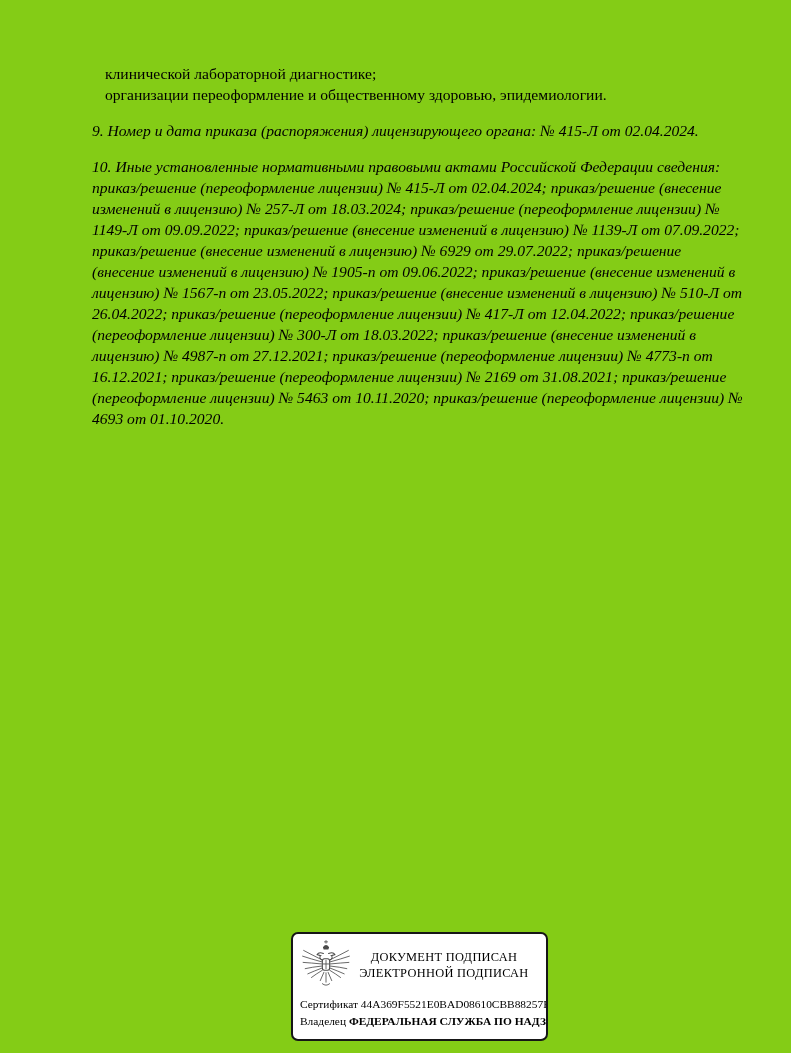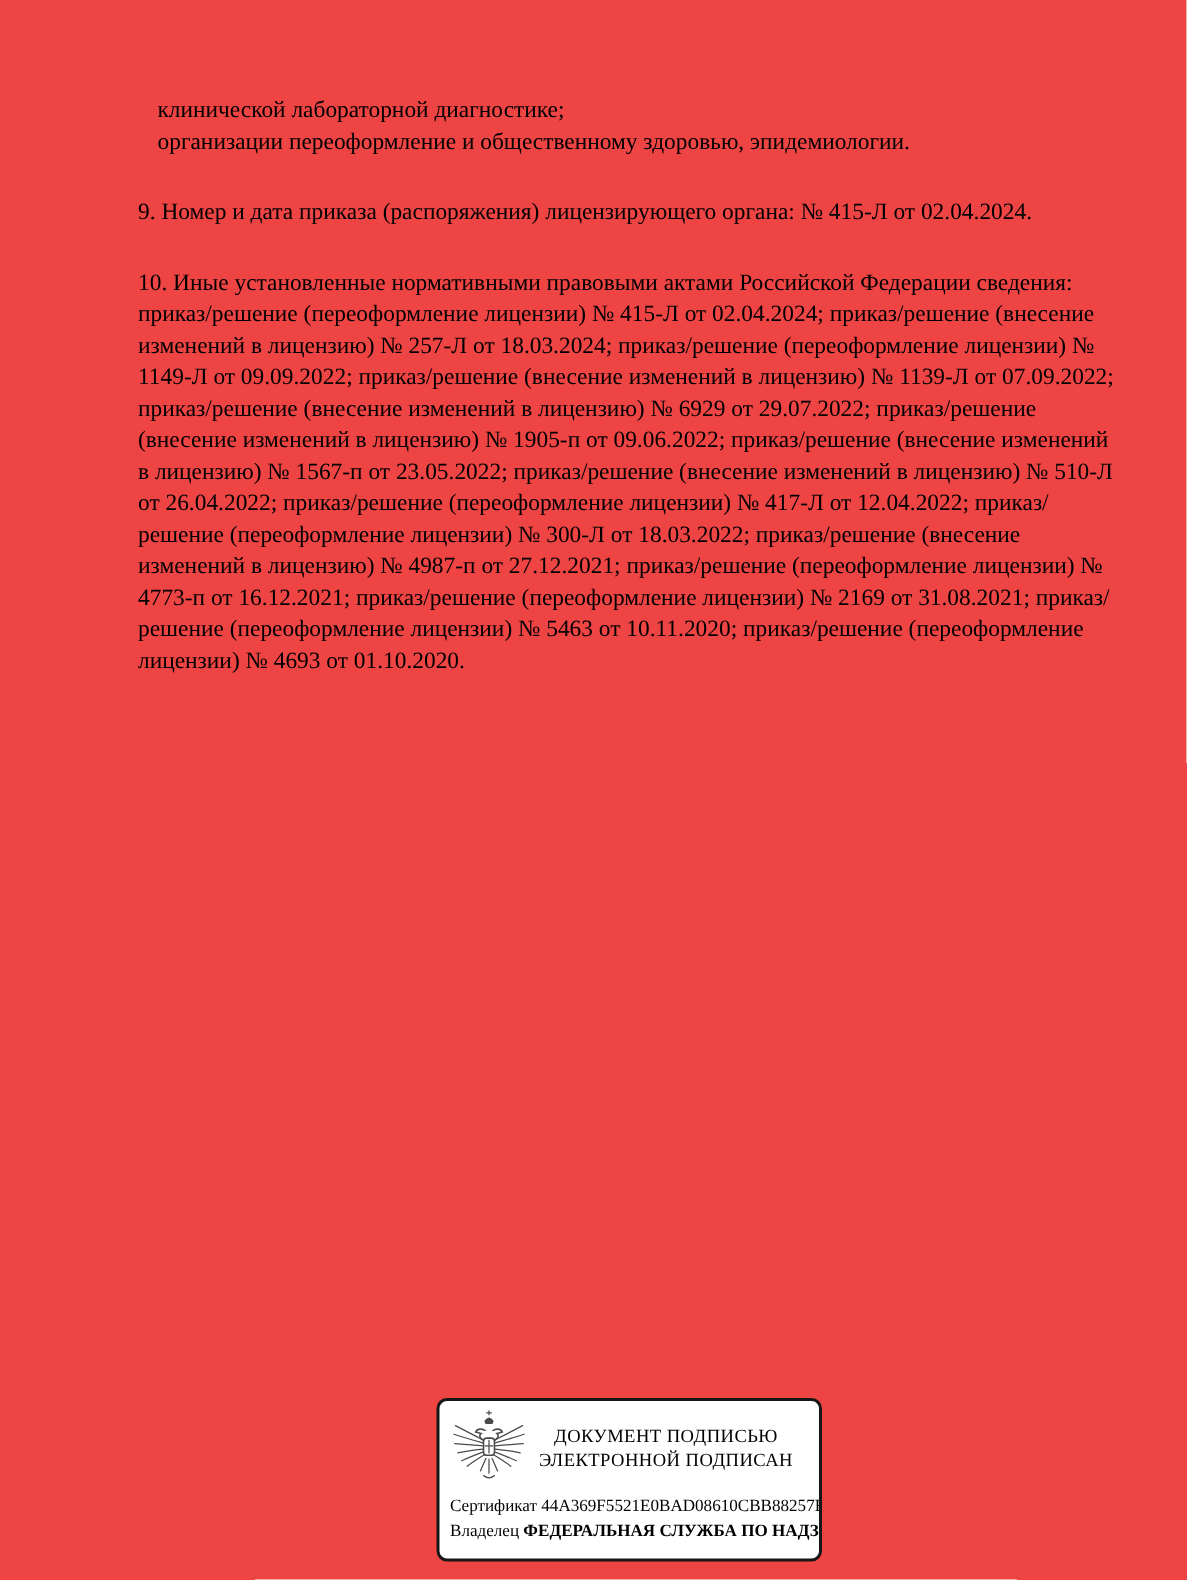--- a/index.html
+++ b/index.html
@@ -1,35 +1,35 @@
 <!DOCTYPE html>
 <html><head>
 <meta charset="utf-8">
 <style>
   * { margin: 0; padding: 0; box-sizing: border-box; }
   html, body { background: #ffffff; }
   .page {
     position: relative;
     width: 791px;
     height: 1053px;
-    background: #ef4444;
+    background: #84cc16;
     font-family: "Liberation Serif", serif;
     color: #000000;
     overflow: hidden;
   }
   .content {
     position: absolute;
     left: 92px;
     top: 63px;
     width: 654px;
     font-size: 15.6px;
     line-height: 21px;
   }
   .indented { padding-left: 13px; }
-  .content p { margin-top: 26px; }
+  .content p { margin-top: 15px; font-style: italic; }
   .stamp {
     position: absolute;
     left: 291px;
     top: 932px;
     width: 257px;
     height: 109px;
     border: 2px solid #161616;
     border-radius: 7px;
     background: #ffffff;
     overflow: hidden;
@@ -98,21 +98,21 @@
 
             <rect x="43" y="38" width="14" height="22" rx="4" fill="#ffffff"></rect>
             <path d="M50 41 v16 M45 48 h10" stroke-width="1.6"></path>
 
             <path d="M46 64 L39 80 M50 65 L50 83 M54 64 L61 80" stroke-width="1.6"></path>
             <path d="M43 86 Q50 92 57 86" stroke-width="1.6"></path>
           </g>
         </svg>
       </div>
       <div class="stamp-title">
-        <div>ДОКУМЕНТ ПОДПИСЬЮ</div>
+        <div>ДОКУМЕНТ ПОДПИСАН</div>
         <div>ЭЛЕКТРОННОЙ ПОДПИСАН</div>
       </div>
     </div>
     <div class="stamp-info">
       <div><span>Сертификат</span> <span>44A369F5521E0BAD08610CBB88257ED3</span></div>
       <div><span>Владелец</span> <b>ФЕДЕРАЛЬНАЯ СЛУЖБА ПО НАДЗОРУ В С</b></div>
     </div>
   </div>
 
 </div>

